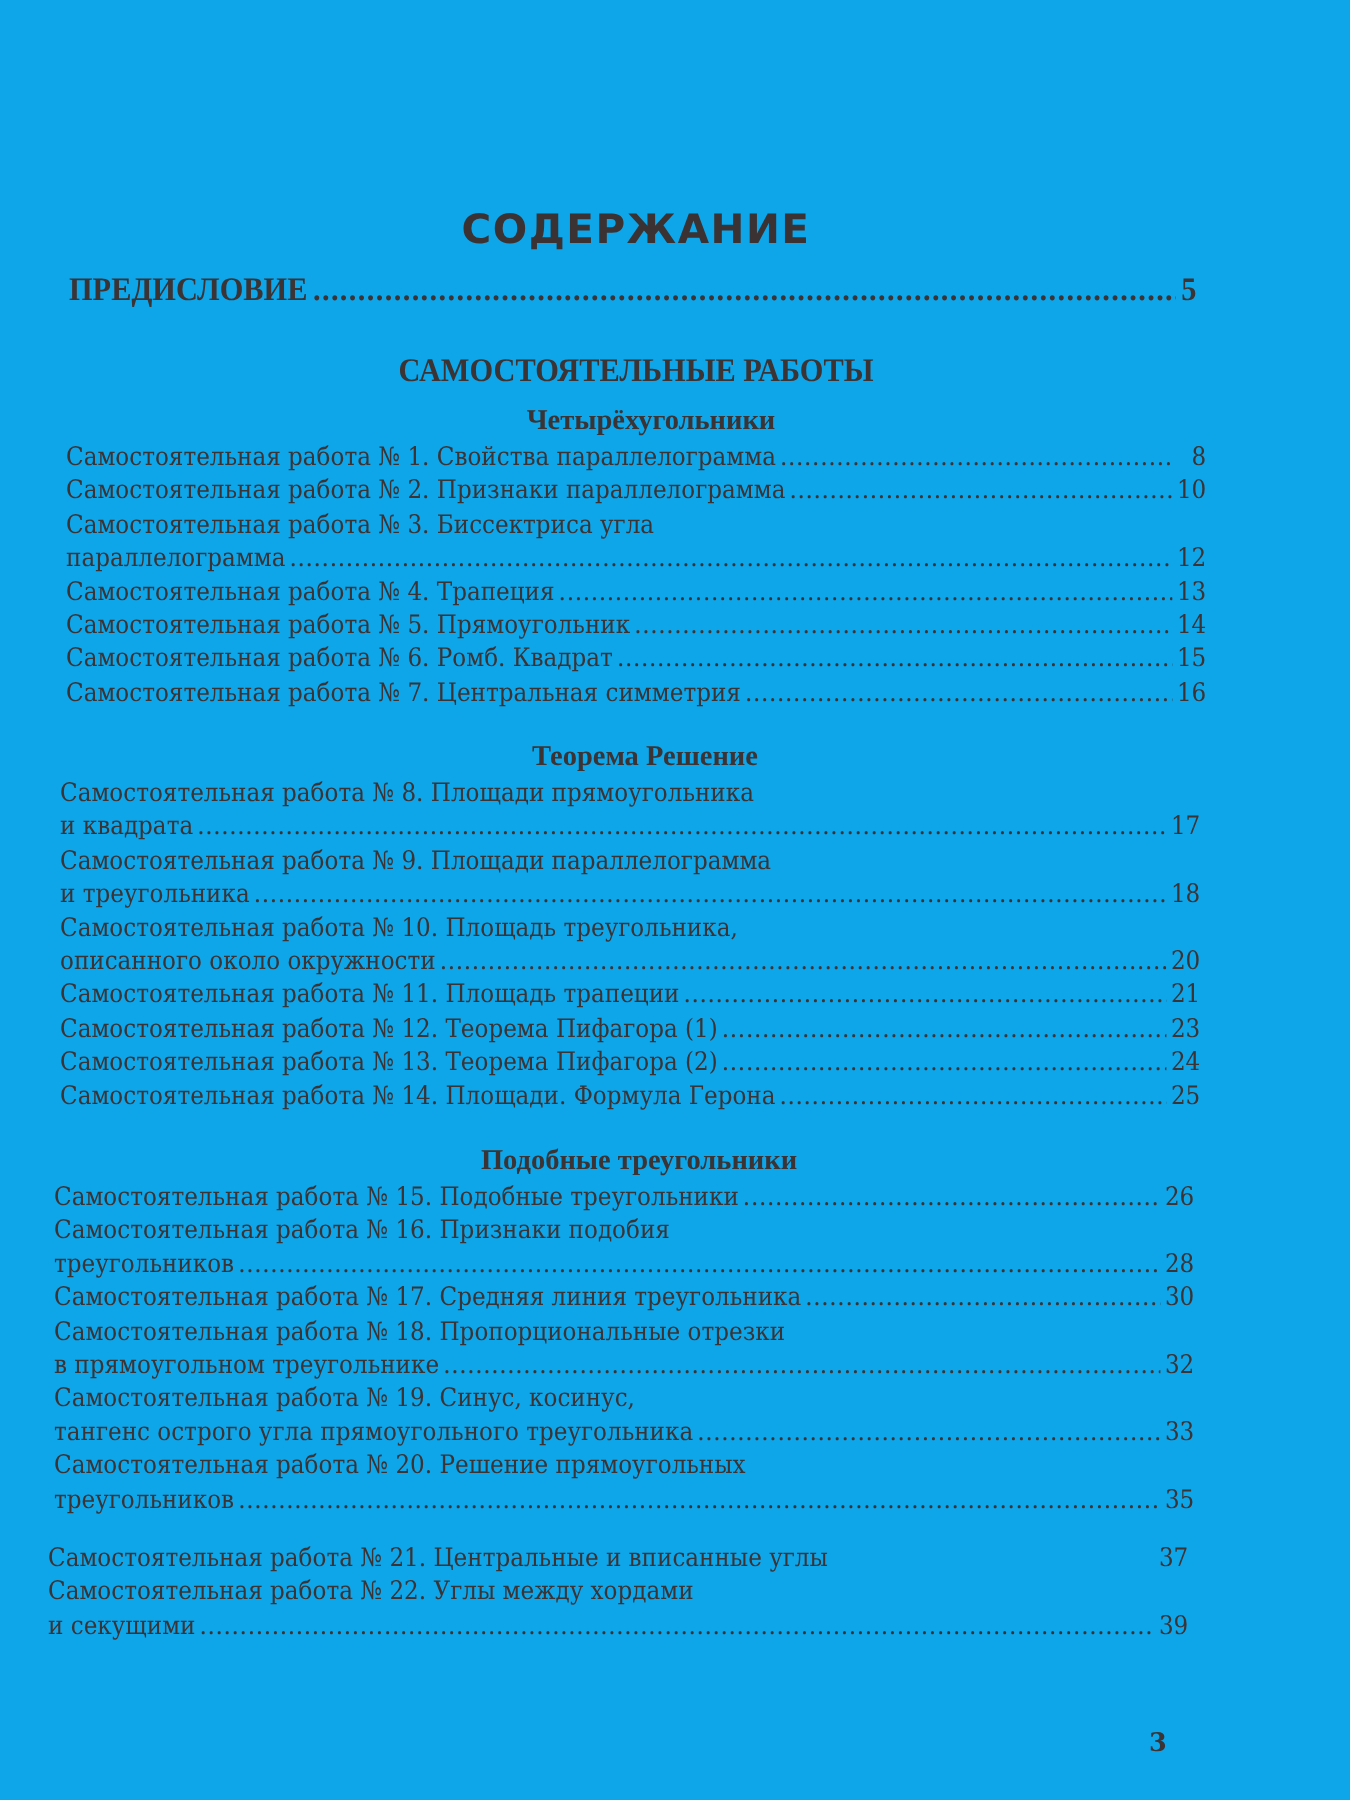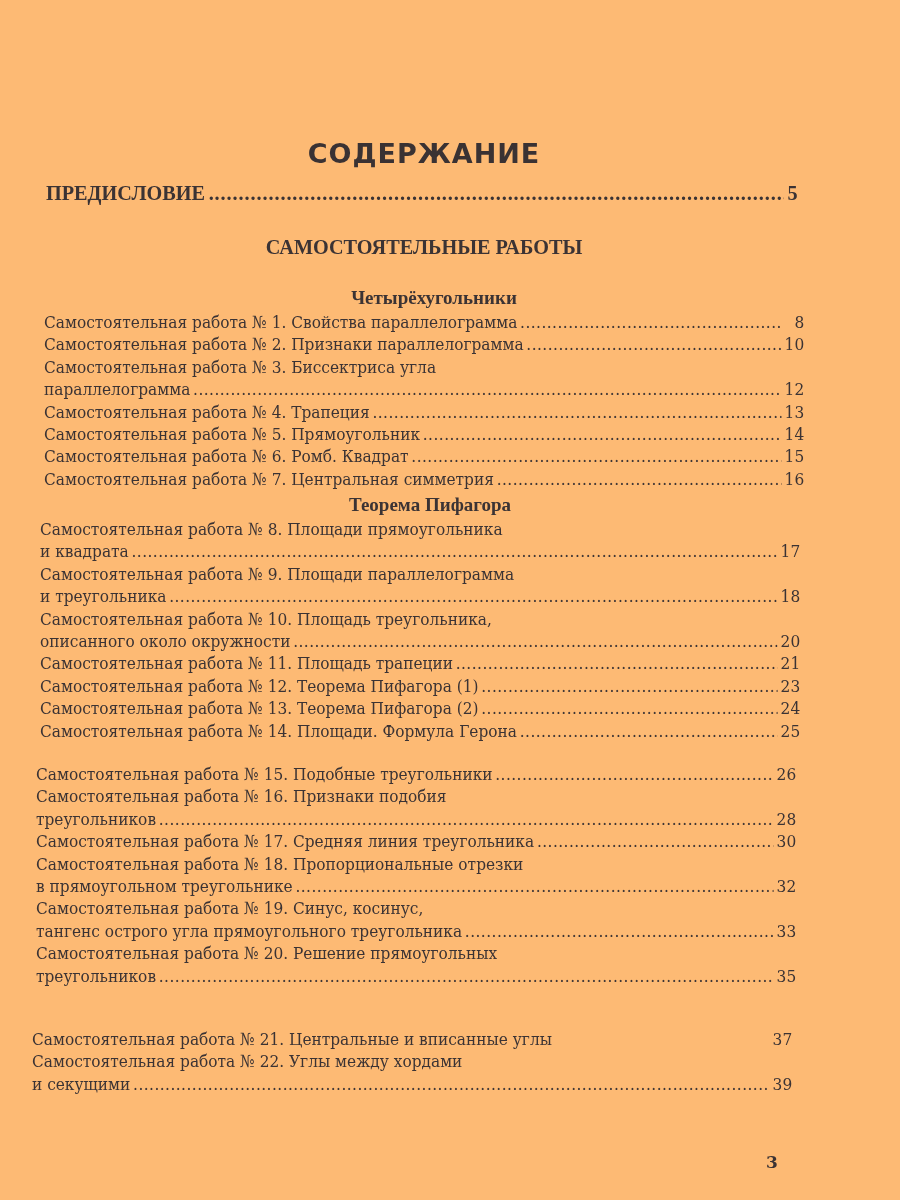--- a/index.html
+++ b/index.html
@@ -12,21 +12,21 @@
       height: 1200px;
       position: relative;
       overflow: hidden;
       color: #3b3334;
       font-family: "DejaVu Serif", serif;
     }
     .page {
       position: absolute;
       left: 0; top: 0;
       width: 900px; height: 1200px;
-      background: #fdba74;
+      background: #0ea5e9;
     }
     .title {
       position: absolute;
       left: 0; width: 848px;
       top: 138px;
       text-align: center;
       font-family: "DejaVu Sans", sans-serif;
       font-weight: bold;
       font-size: 27px;
       letter-spacing: 1px;
@@ -135,21 +135,21 @@
   <div class="title">СОДЕРЖАНИЕ</div>
 
   <div class="preface">
     <span class="lbl">ПРЕДИСЛОВИЕ</span>
     <span class="dots"></span>
     <span class="num">5</span>
   </div>
 
   <div class="part-title">САМОСТОЯТЕЛЬНЫЕ РАБОТЫ</div>
 
-  <div class="section" style="left:44px; top:270px;margin-top:17px;">
+  <div class="section" style="left:44px; top:270px;">
     <div class="section-title">Четырёхугольники</div>
 
     <div class="entry">
       <div class="row">
           <span class="txt">Самостоятельная работа № 1. Свойства параллелограмма</span>
           <span class="dots"></span>
           <span class="num">8</span>
         </div>
     </div>
     <div class="entry">
@@ -191,21 +191,21 @@
     <div class="entry">
       <div class="row">
           <span class="txt">Самостоятельная работа № 7. Центральная симметрия</span>
           <span class="dots"></span>
           <span class="num">16</span>
         </div>
     </div>
   </div>
 
   <div class="section" style="left:40px; top:494px;">
-    <div class="section-title">Теорема Пифагора</div>
+    <div class="section-title">Теорема Решение</div>
 
     <div class="entry">
       <span class="line1">Самостоятельная работа № 8. Площади прямоугольника</span>
       <div class="row">
           <span class="txt">и квадрата</span>
           <span class="dots"></span>
           <span class="num">17</span>
         </div>
     </div>
     <div class="entry">
@@ -248,20 +248,21 @@
     <div class="entry">
       <div class="row">
           <span class="txt">Самостоятельная работа № 14. Площади. Формула Герона</span>
           <span class="dots"></span>
           <span class="num">25</span>
         </div>
     </div>
   </div>
 
   <div class="section" style="left:36px; top:763px;">
+    <div class="section-title">Подобные треугольники</div>
 
     <div class="entry">
       <div class="row">
           <span class="txt">Самостоятельная работа № 15. Подобные треугольники</span>
           <span class="dots"></span>
           <span class="num">26</span>
         </div>
     </div>
     <div class="entry">
       <span class="line1">Самостоятельная работа № 16. Признаки подобия</span>

